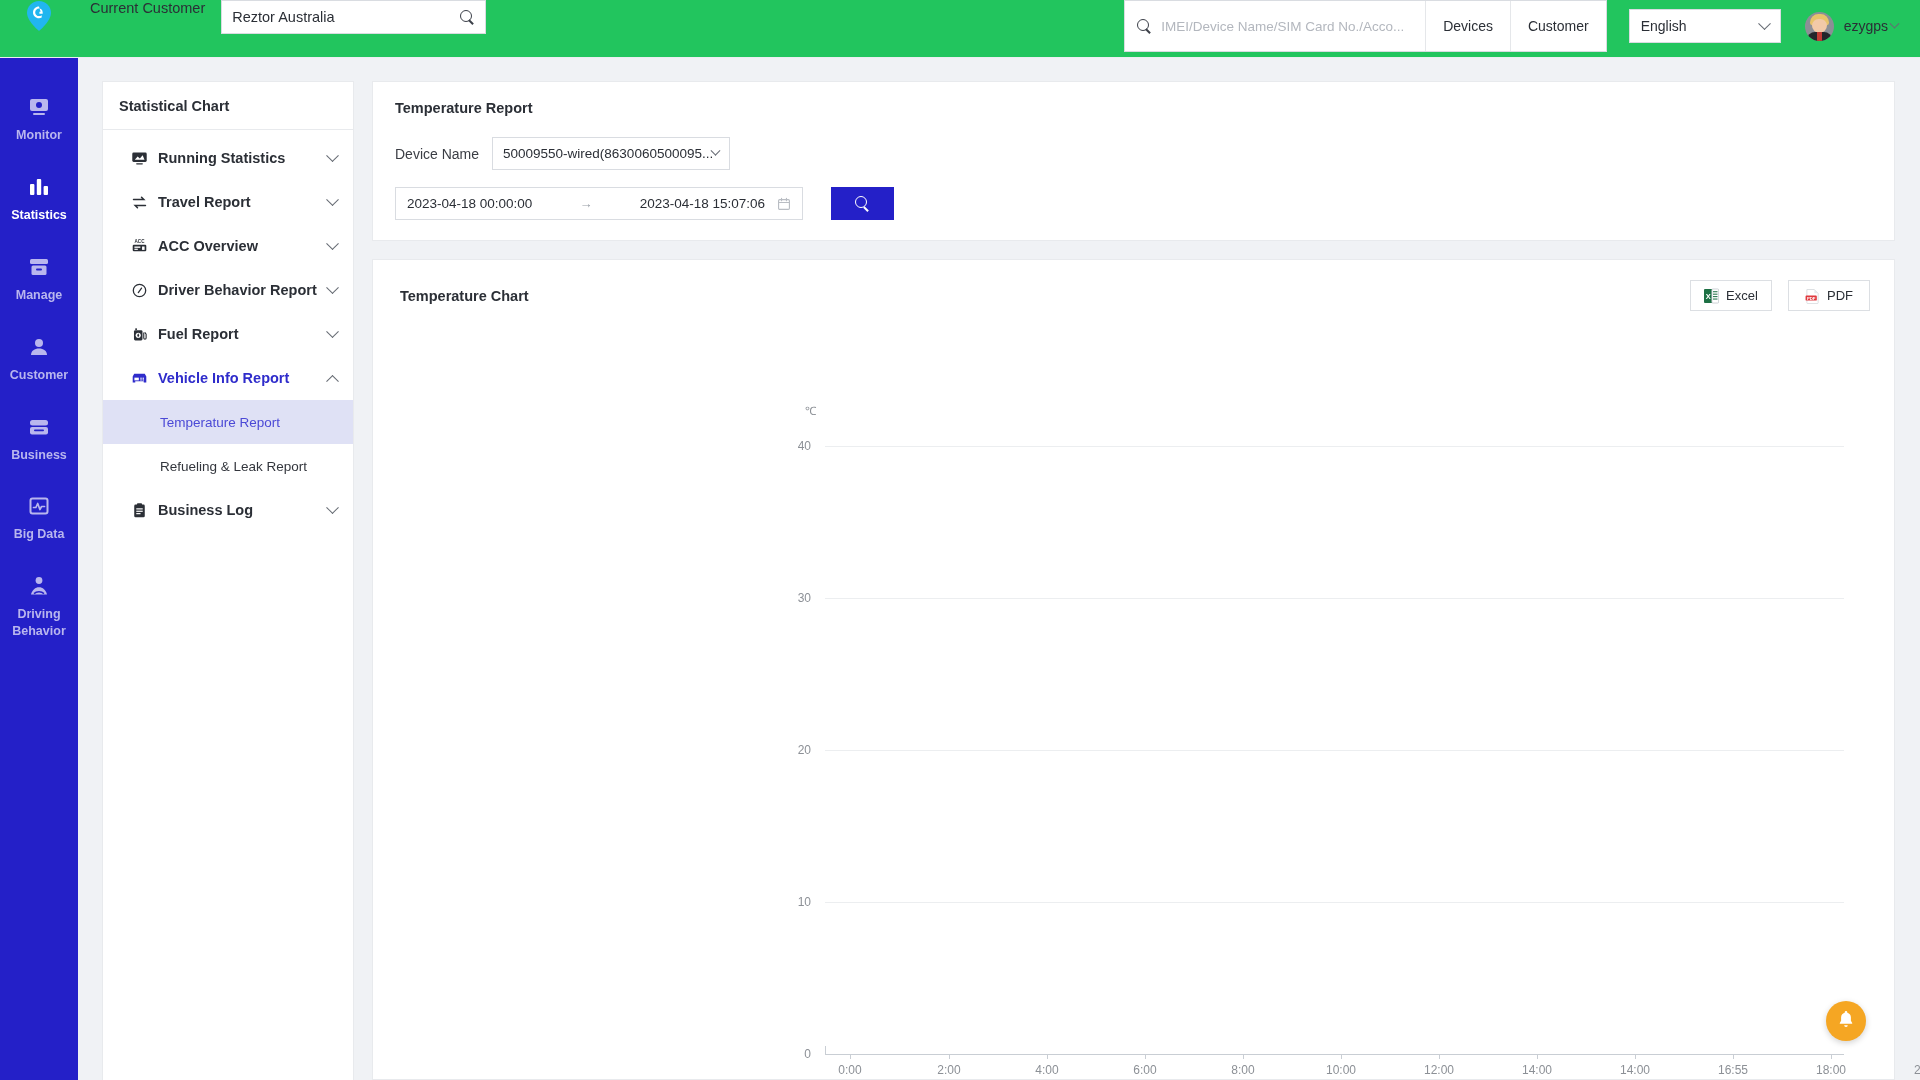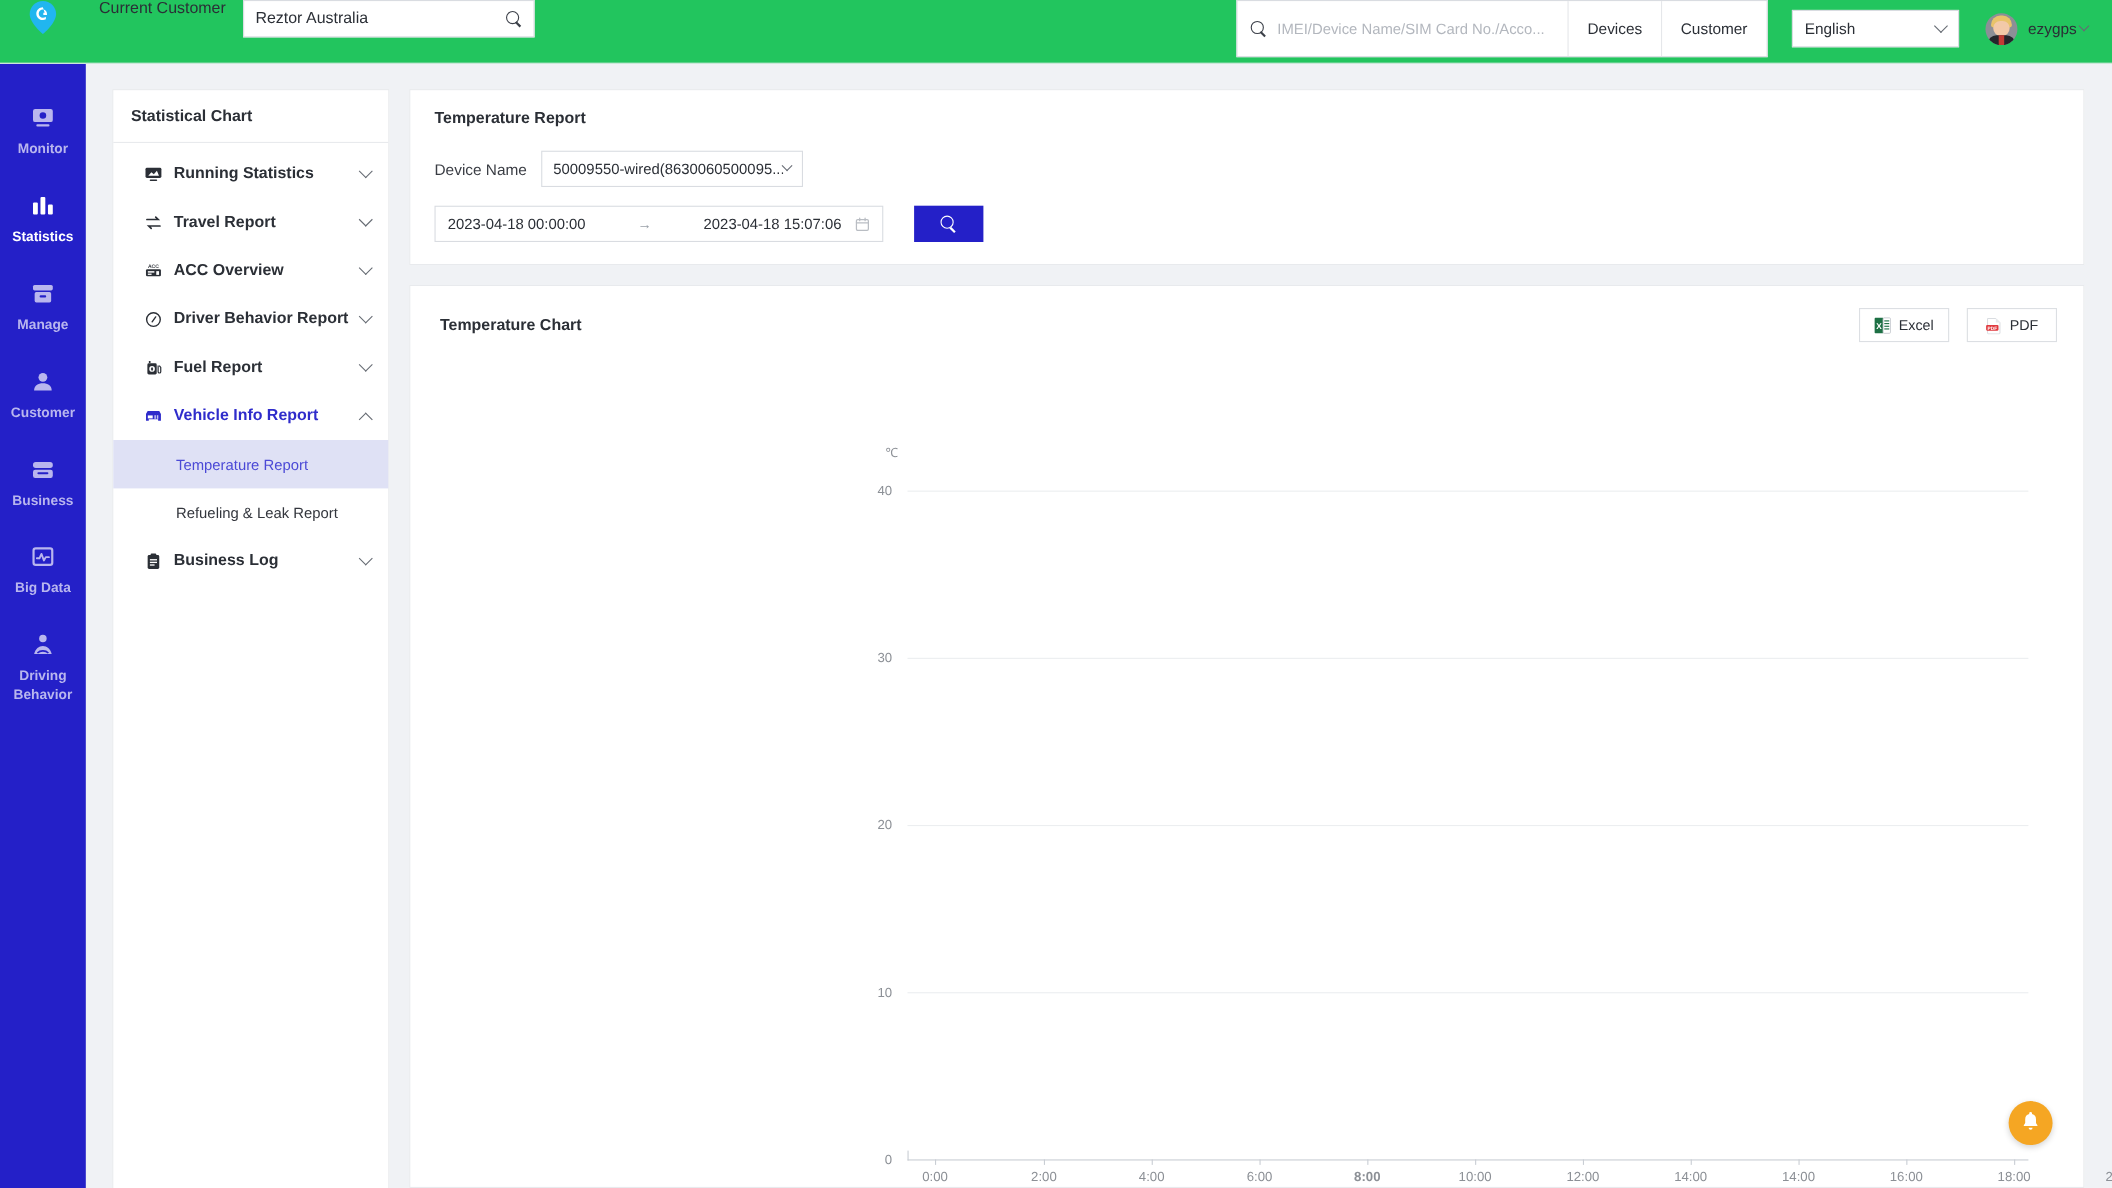--- a/index.html
+++ b/index.html
@@ -489,36 +489,36 @@
         <span class="x-tick-mark" style="left:576px; top:743px;"></span>
         <span class="x-tick-lb" style="left:576px; top:752px;">2:00</span>
 
         <span class="x-tick-mark" style="left:674px; top:743px;"></span>
         <span class="x-tick-lb" style="left:674px; top:752px;">4:00</span>
 
         <span class="x-tick-mark" style="left:772px; top:743px;"></span>
         <span class="x-tick-lb" style="left:772px; top:752px;">6:00</span>
 
         <span class="x-tick-mark" style="left:870px; top:743px;"></span>
-        <span class="x-tick-lb" style="left:870px; top:752px;font-weight:bold;">8:00</span>
+        <span class="x-tick-lb" style="left:870px; top:752px;">8:00</span>
 
         <span class="x-tick-mark" style="left:968px; top:743px;"></span>
         <span class="x-tick-lb" style="left:968px; top:752px;">10:00</span>
 
         <span class="x-tick-mark" style="left:1066px; top:743px;"></span>
         <span class="x-tick-lb" style="left:1066px; top:752px;">12:00</span>
 
         <span class="x-tick-mark" style="left:1164px; top:743px;"></span>
         <span class="x-tick-lb" style="left:1164px; top:752px;">14:00</span>
 
         <span class="x-tick-mark" style="left:1262px; top:743px;"></span>
         <span class="x-tick-lb" style="left:1262px; top:752px;">14:00</span>
 
         <span class="x-tick-mark" style="left:1360px; top:743px;"></span>
-        <span class="x-tick-lb" style="left:1360px; top:752px;">16:00</span>
+        <span class="x-tick-lb" style="left:1360px; top:752px;">16:55</span>
 
         <span class="x-tick-mark" style="left:1458px; top:743px;"></span>
         <span class="x-tick-lb" style="left:1458px; top:752px;">18:00</span>
 
         <span class="x-tick-lb" style="left:1556px; top:752px;">20:00</span>
 
       </div>
 
       <div class="fab">
         <span>

